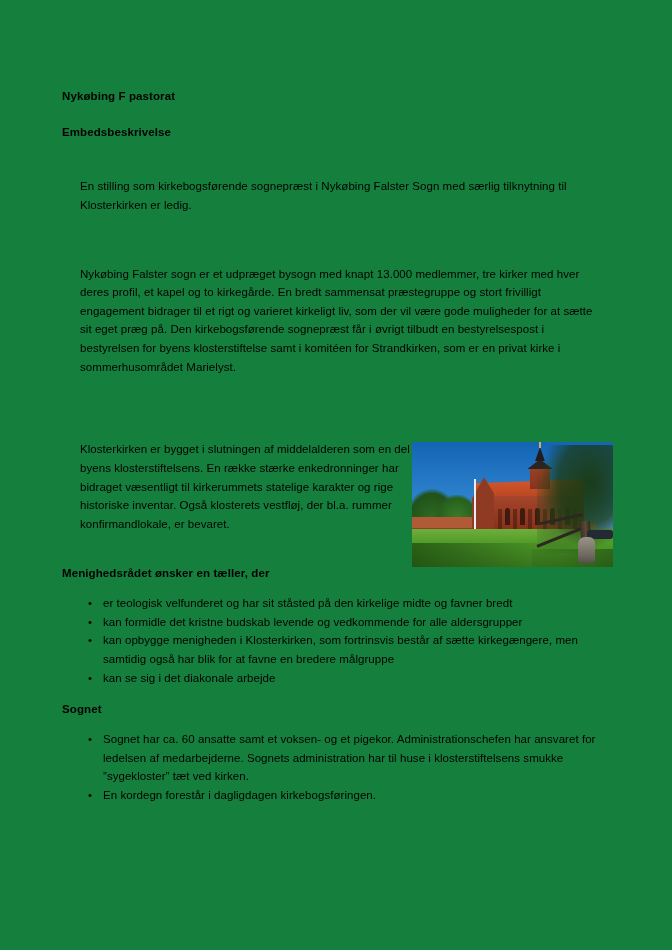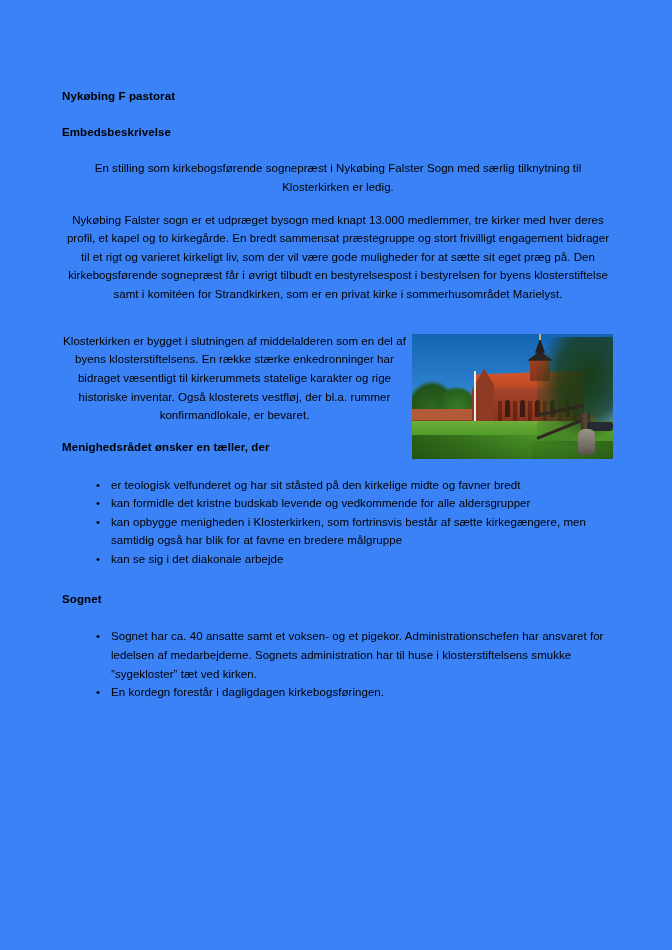--- a/index.html
+++ b/index.html
@@ -4,21 +4,21 @@
 <style>
   html, body {
     margin: 0;
     padding: 0;
     background: #ffffff;
   }
   .page {
     position: relative;
     width: 672px;
     height: 950px;
-    background: #3b82f6;
+    background: #15803d;
     font-family: "Liberation Sans", sans-serif;
     color: #000000;
     overflow: hidden;
   }
   .content {
     position: absolute;
     left: 62px;
     top: 88px;
     width: 552px;
   }
@@ -31,26 +31,26 @@
     letter-spacing: 0.1px;
   }
   .block-gap-title { height: 19px; }
   .block-gap-head  { height: 19px; }
   .block-gap-para  { height: 14px; }
   .block-gap-list  { height: 12px; }
 
   p.para {
     font-size: 11.5px;
     line-height: 1.62;
+    margin: 18px;
+    text-align: left;
+    letter-spacing: 0.05px;
+  }
+  ul.bullets {
     margin: 0;
-    text-align: center;
-    letter-spacing: 0.05px;
-  }
-  ul.bullets {
-    margin: 8px;
     padding: 0;
     list-style: none;
   }
   ul.bullets > li {
     position: relative;
     font-size: 11.5px;
     line-height: 1.62;
     padding-left: 41px;
     margin: 0;
     letter-spacing: 0.05px;
@@ -337,18 +337,18 @@
       <li>kan opbygge menigheden i Klosterkirken, som fortrinsvis består af sætte kirkegængere, men samtidig også har blik for at favne en bredere målgruppe</li>
       <li>kan se sig i det diakonale arbejde</li>
     </ul>
 
     <div class="block-gap-para"></div>
 
     <h2 class="doc-heading">Sognet</h2>
     <div class="block-gap-list"></div>
 
     <ul class="bullets">
-      <li>Sognet har ca. 40 ansatte samt et voksen- og et pigekor. Administrationschefen har ansvaret for ledelsen af medarbejderne. Sognets administration har til huse i klosterstiftelsens smukke ”sygekloster” tæt ved kirken.</li>
+      <li>Sognet har ca. 60 ansatte samt et voksen- og et pigekor. Administrationschefen har ansvaret for ledelsen af medarbejderne. Sognets administration har til huse i klosterstiftelsens smukke ”sygekloster” tæt ved kirken.</li>
       <li>En kordegn forestår i dagligdagen kirkebogsføringen.</li>
     </ul>
 
   </div>
 </div>
 
 </body></html>

